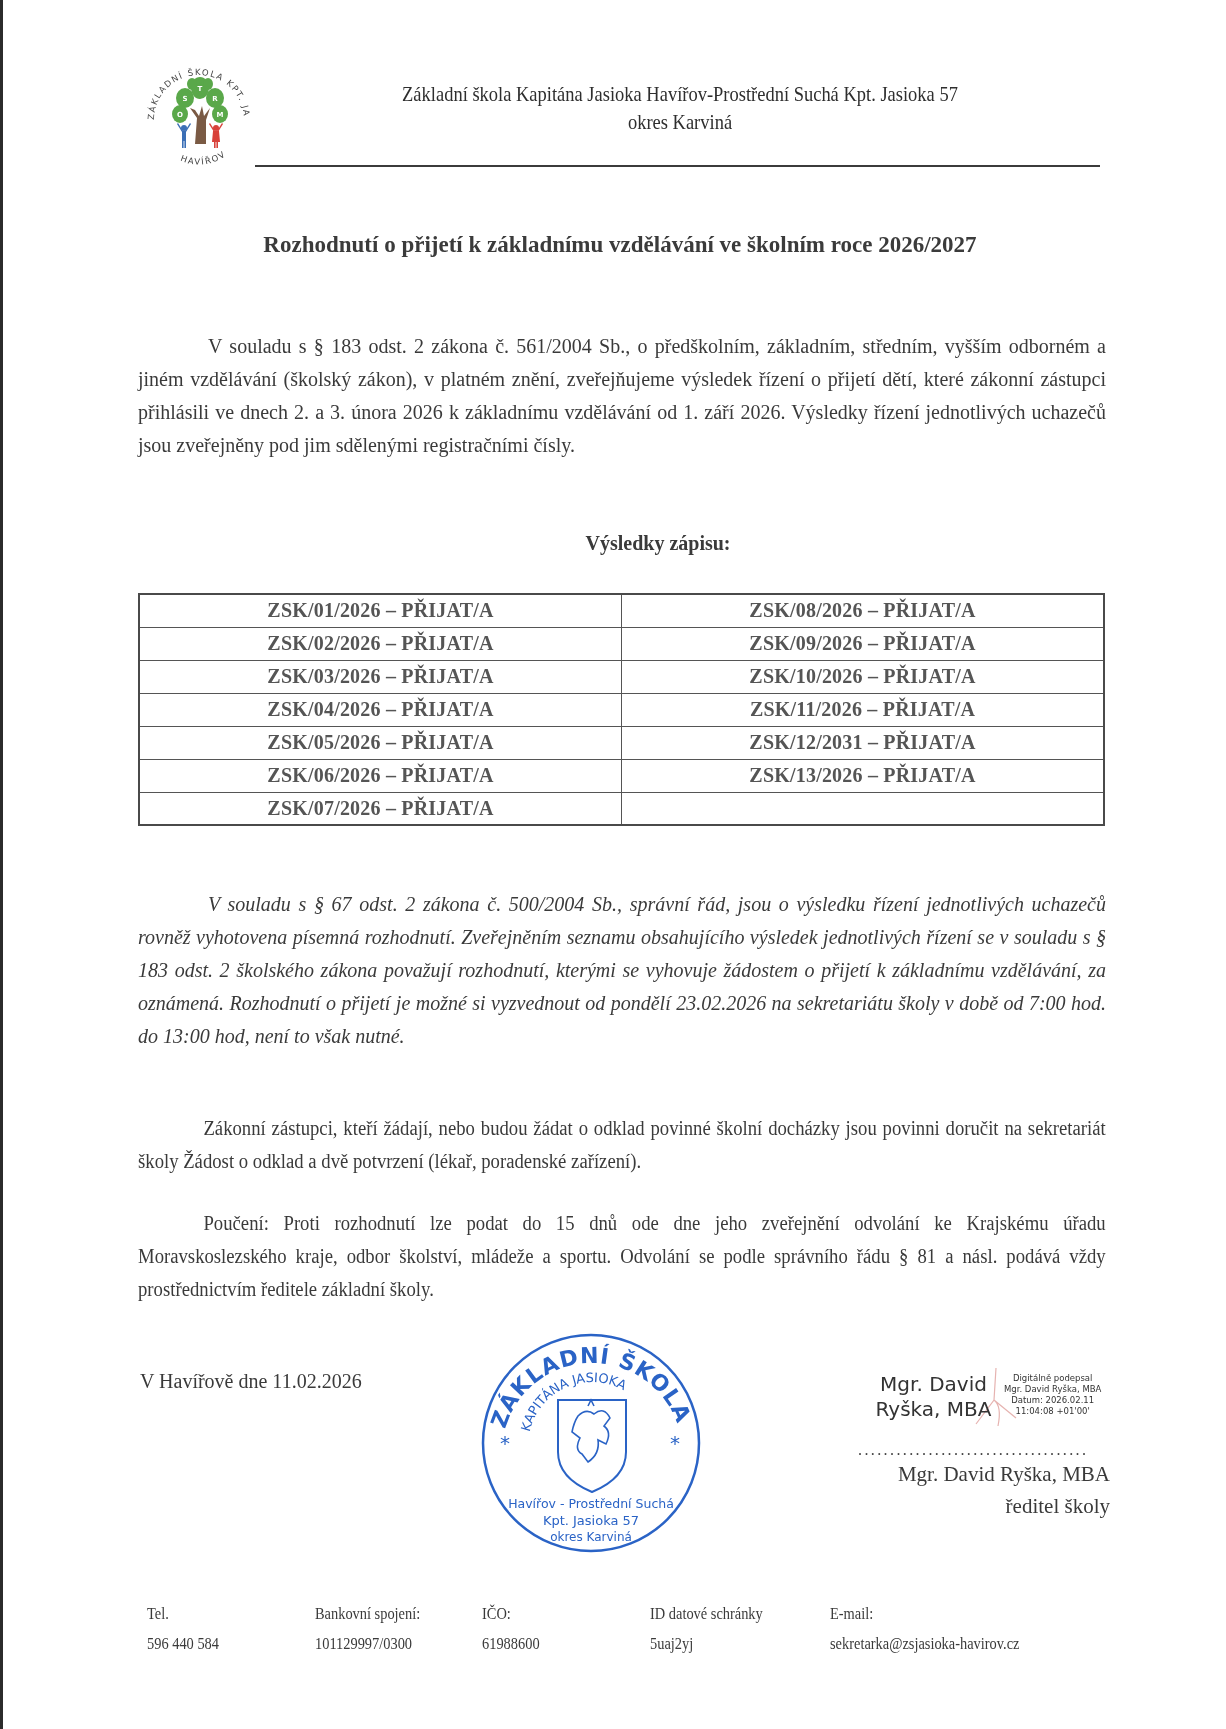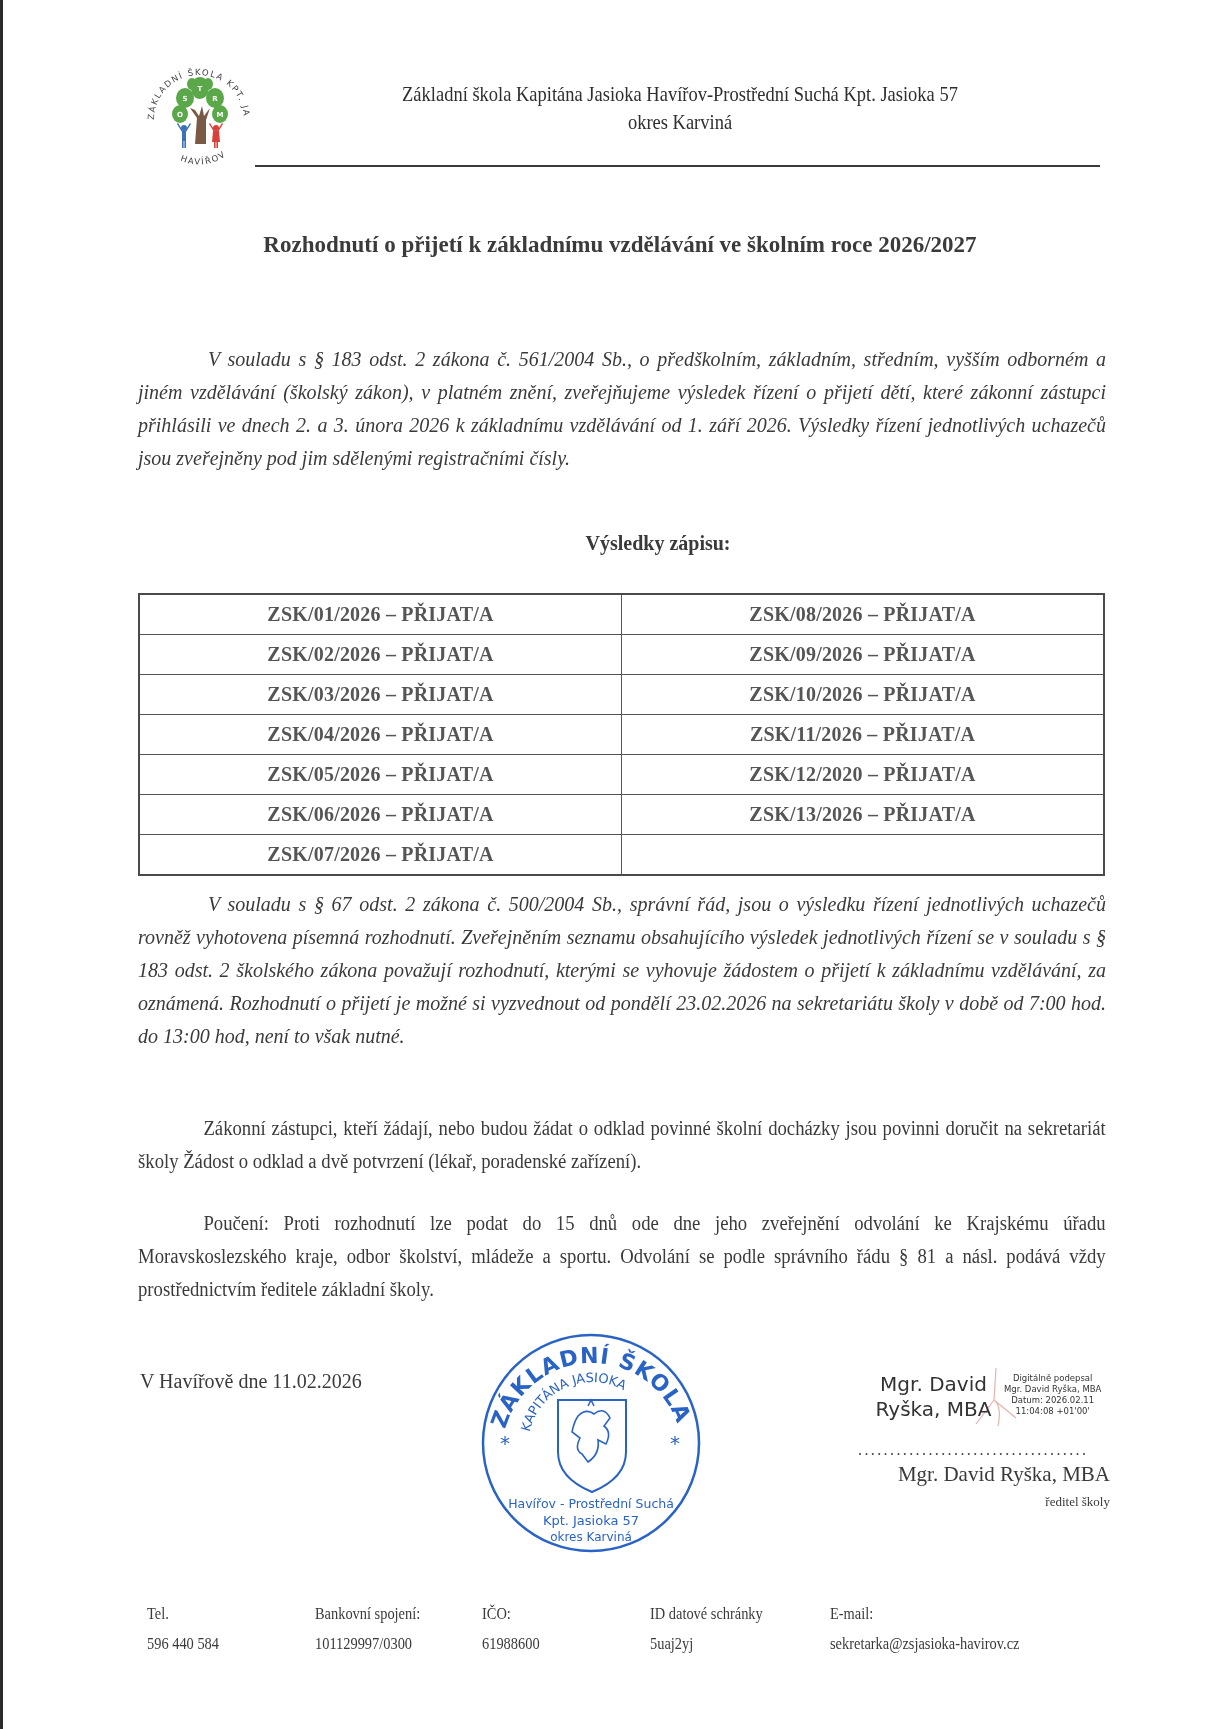--- a/index.html
+++ b/index.html
@@ -30,40 +30,40 @@
       position: absolute; left: 120px; top: 232px; width: 1000px;
       text-align: center; font-weight: bold; font-size: 23px; color: #3b3b3b;
       letter-spacing: 0px;
     }
     
     .para {
       position: absolute; left: 138px; width: 968px;
       font-size: 20px; line-height: 33px; color: #3a3a3a; text-align: justify;
       text-indent: 70px;
     }
-    .para-1 { top: 343px; font-style: italic; }
+    .para-1 { top: 330px; }
     .para-2 { top: 888px; font-style: italic; }
     .para-3 { top: 1112px; font-size: 20px; transform: scaleX(0.935); transform-origin: left top; width: 1035px; }
     .para-4 { top: 1207px; transform: scaleX(0.935); transform-origin: left top; width: 1035px; }
     .results-heading {
       position: absolute; left: 120px; top: 532px; width: 1076px;
       text-align: center; font-weight: bold; font-size: 20px; color: #3a3a3a; font-family: Liberation Serif, serif;
     }
     
     .results-table {
       position: absolute; left: 138px; top: 593px; width: 967px;
       border-collapse: collapse; border: 2px solid #4a4a4a;
     }
     .results-table td {
       border: 1.5px solid #555;
       height: 33px; width: 50%;
       text-align: center; vertical-align: middle;
       font-weight: bold; font-size: 20px; color: #555555;
       letter-spacing: 0.2px;
-      padding: 8px;
+      padding: 0;
     }
     
     .place-date {
       position: absolute; left: 140px; top: 1370px; font-size: 20px; color: #3a3a3a;
     }
     
     .stamp {
       position: absolute; left: 470px; top: 1328px; width: 242px; height: 230px;
     }
     
@@ -83,21 +83,21 @@
       position: absolute; left: 112px; top: -6px; width: 48px; height: 64px;
     }
     .sig-dots {
       position: absolute; left: 858px; top: 1441px; width: 252px;
       font-size: 16px; letter-spacing: 2.4px; color: #444; overflow: hidden; white-space: nowrap;
     }
     .director-name {
       position: absolute; right: 116px; top: 1462px; font-size: 21px; color: #3a3a3a; text-align: right;
     }
     .director-title {
-      position: absolute; right: 116px; top: 1494px; font-size: 13px; color: #3a3a3a; text-align: right;
+      position: absolute; right: 116px; top: 1494px; font-size: 21px; color: #3a3a3a; text-align: right;
     }
     
     .footer-col {
       position: absolute; top: 1599px; font-size: 16px; line-height: 30px; color: #3a3a3a;
       transform: scaleX(0.9); transform-origin: left top; white-space: nowrap;
     }
     .fc-tel { left: 147px; }
     .fc-bank { left: 315px; }
     .fc-ico { left: 482px; }
     .fc-ds { left: 650px; }
@@ -184,21 +184,21 @@
     <tr>
       <td>ZSK/03/2026 – PŘIJAT/A</td>
       <td>ZSK/10/2026 – PŘIJAT/A</td>
     </tr>
     <tr>
       <td>ZSK/04/2026 – PŘIJAT/A</td>
       <td>ZSK/11/2026 – PŘIJAT/A</td>
     </tr>
     <tr>
       <td>ZSK/05/2026 – PŘIJAT/A</td>
-      <td>ZSK/12/2020 – PŘIJAT/A</td>
+      <td>ZSK/12/2031 – PŘIJAT/A</td>
     </tr>
     <tr>
       <td>ZSK/06/2026 – PŘIJAT/A</td>
       <td>ZSK/13/2026 – PŘIJAT/A</td>
     </tr>
     <tr>
       <td>ZSK/07/2026 – PŘIJAT/A</td>
       <td></td>
     </tr>
   </tbody>

